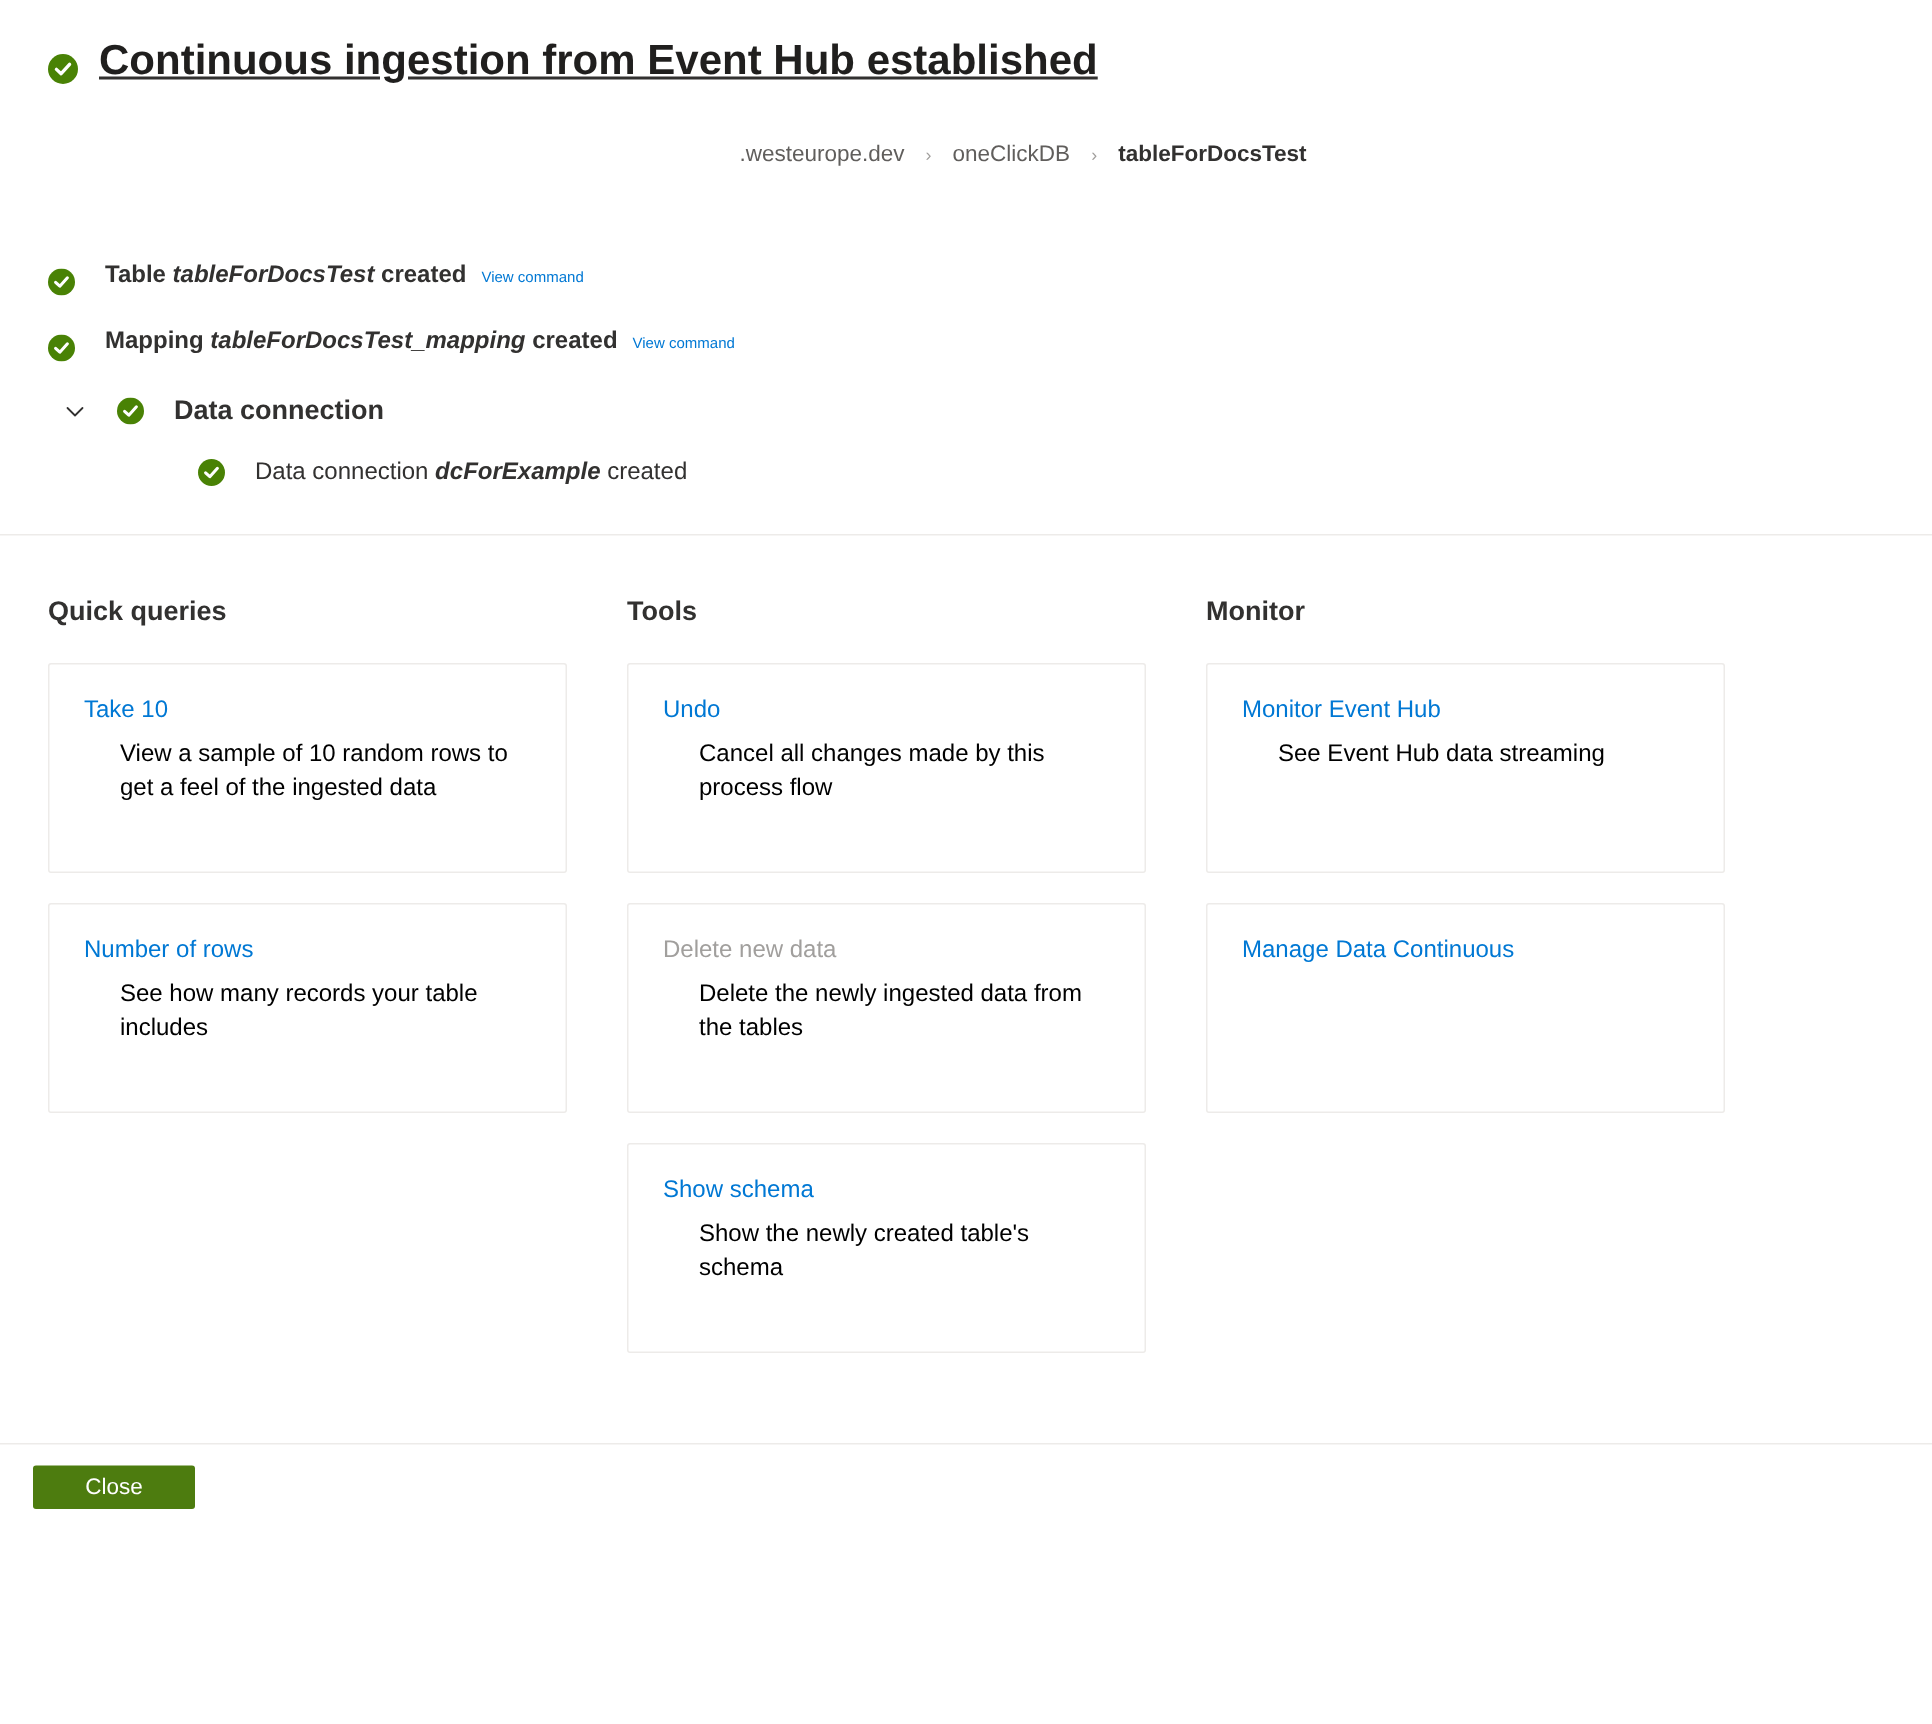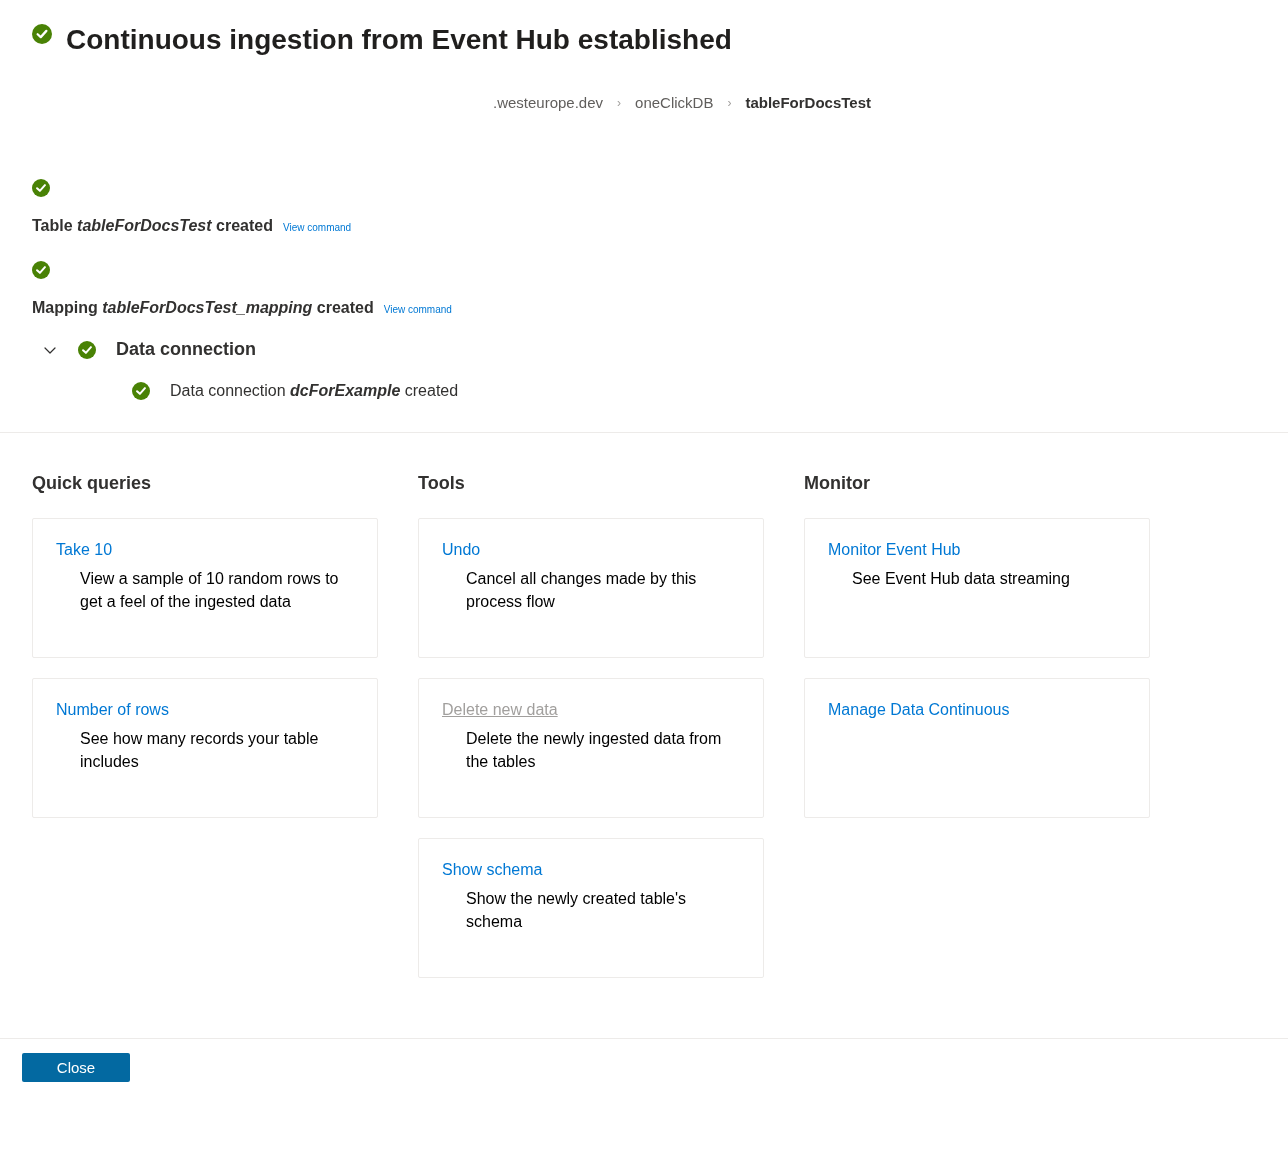--- a/index.html
+++ b/index.html
@@ -7,23 +7,24 @@
       font-family: "Segoe UI", -apple-system, BlinkMacSystemFont, sans-serif;
       background: #fff;
       color: #323130;
       width: 1288px;
     }
     .container {
       padding: 24px 32px 0 32px;
     }
     .header-row {
       display: flex;
-      align-items: flex-start;
+      align-items: flex-end;
       gap: 14px;
       margin-bottom: 38px;
+      text-decoration: underline;
     }
     .page-title {
       font-size: 28px;
       font-weight: 600;
       color: #201f1e;
     }
     .success-icon {
       width: 20px;
       height: 20px;
       flex-shrink: 0;
@@ -50,21 +51,20 @@
     .status-list {
       display: flex;
       flex-direction: column;
       gap: 22px;
       margin-bottom: 32px;
     }
     .status-item {
       display: flex;
       align-items: flex-start;
       gap: 20px;
-      flex-direction: column;
     }
     .status-text {
       font-size: 16px;
       color: #323130;
     }
     .status-text em { font-style: italic; font-weight:600;}
     .status-text strong { font-weight:600;}
     .view-command-link {
       color: #0078d4;
       font-size: 10px;
@@ -123,34 +123,34 @@
       padding: 22px 23px;
       margin-bottom:20px;
       min-height: 140px;
       cursor:pointer;
     }
     .card-title{
       color:#0078d4;
       font-size:16px;
       margin-bottom:8px;
     }
-    .card-title.disabled{ color:#a19f9d;text-decoration:underline; }
+    .card-title.disabled{ color:#a19f9d; }
     .card-desc{
       font-size:16px;
       color:#000000;
       line-height:1.45;
       margin-left:24px;
     }
 
     .footer{
       border-top:1px solid #edebe9;
       padding: 14px 0 24px 22px;
     }
     .close-btn{
-      background:#0369a1;
+      background:#4d7c0f;
       color:#fff;
       border:none;
       font-size:15px;
       padding: 6px 24px;
       min-width:108px;
       cursor:pointer;
       border-radius:2px;
     }
     .row-with-link{display:flex;align-items:baseline;}
   </style>

